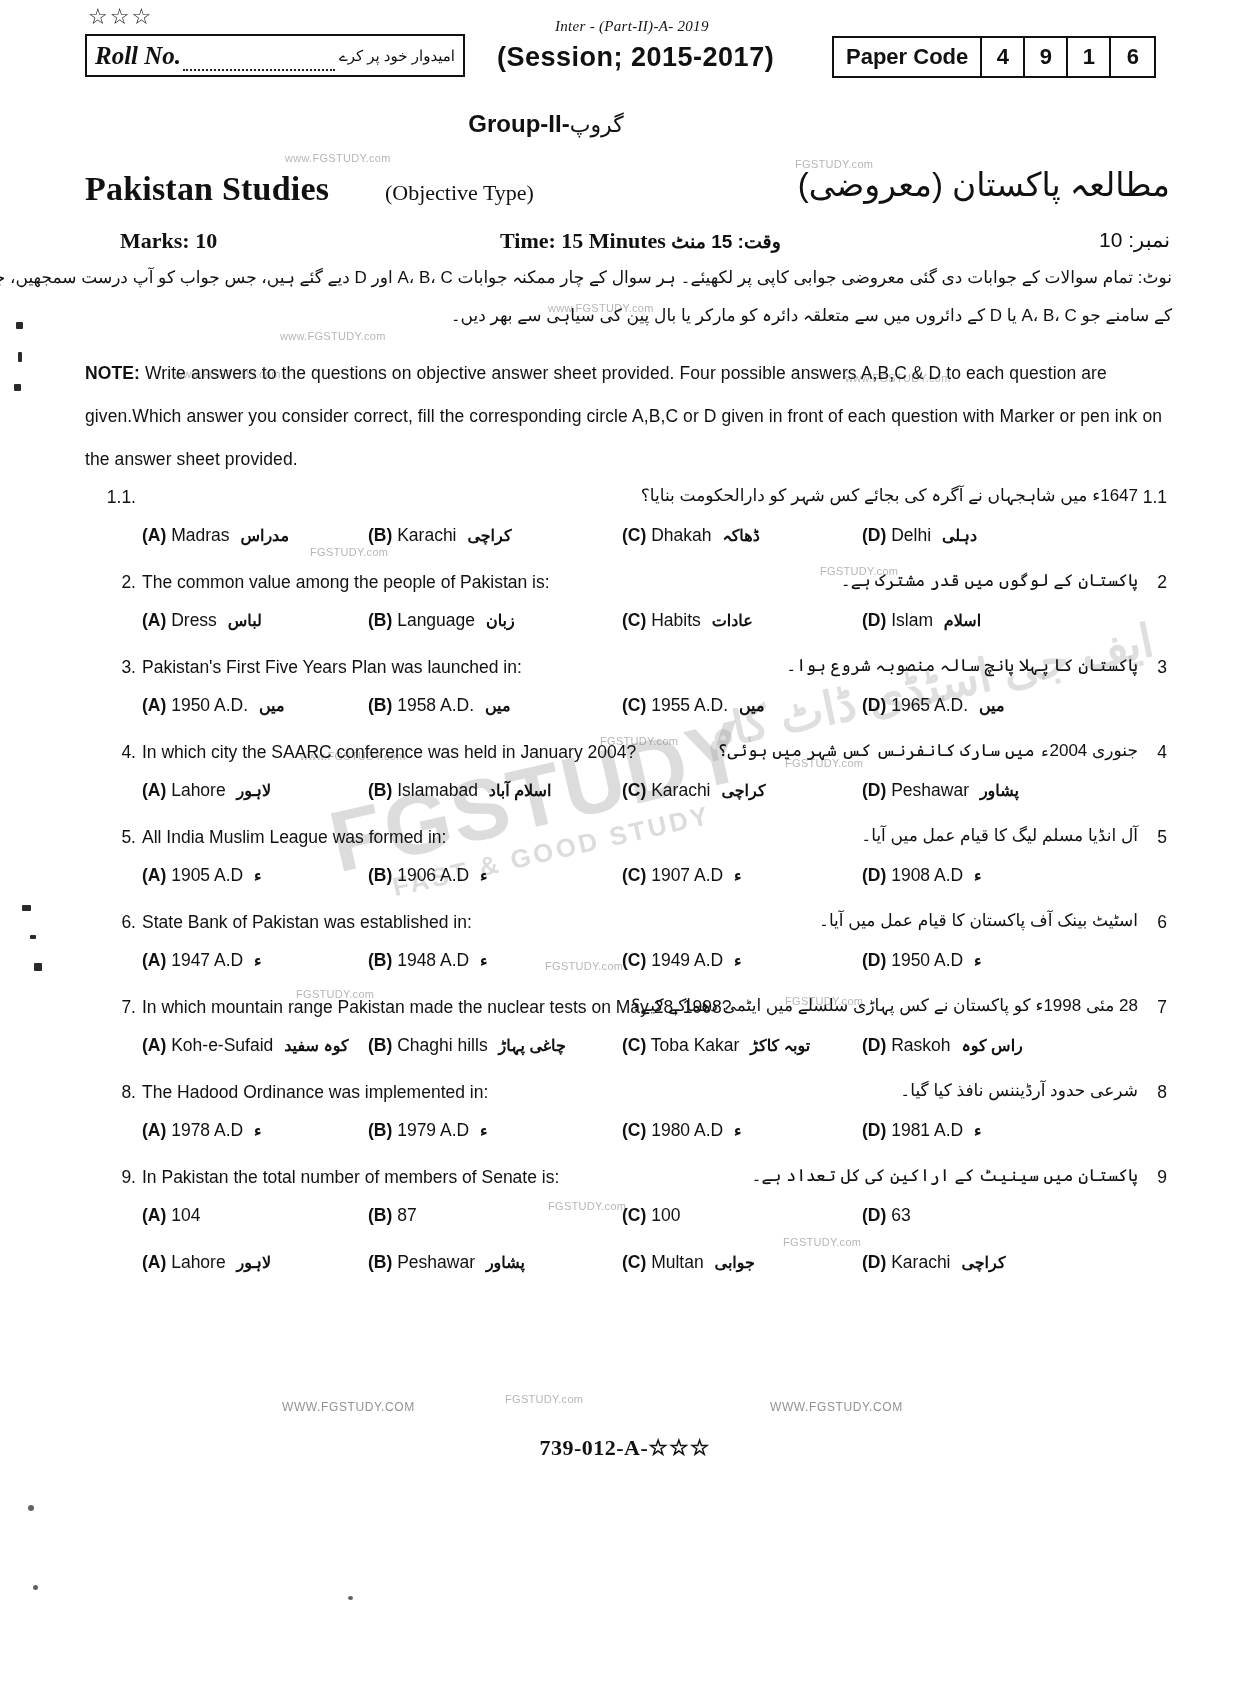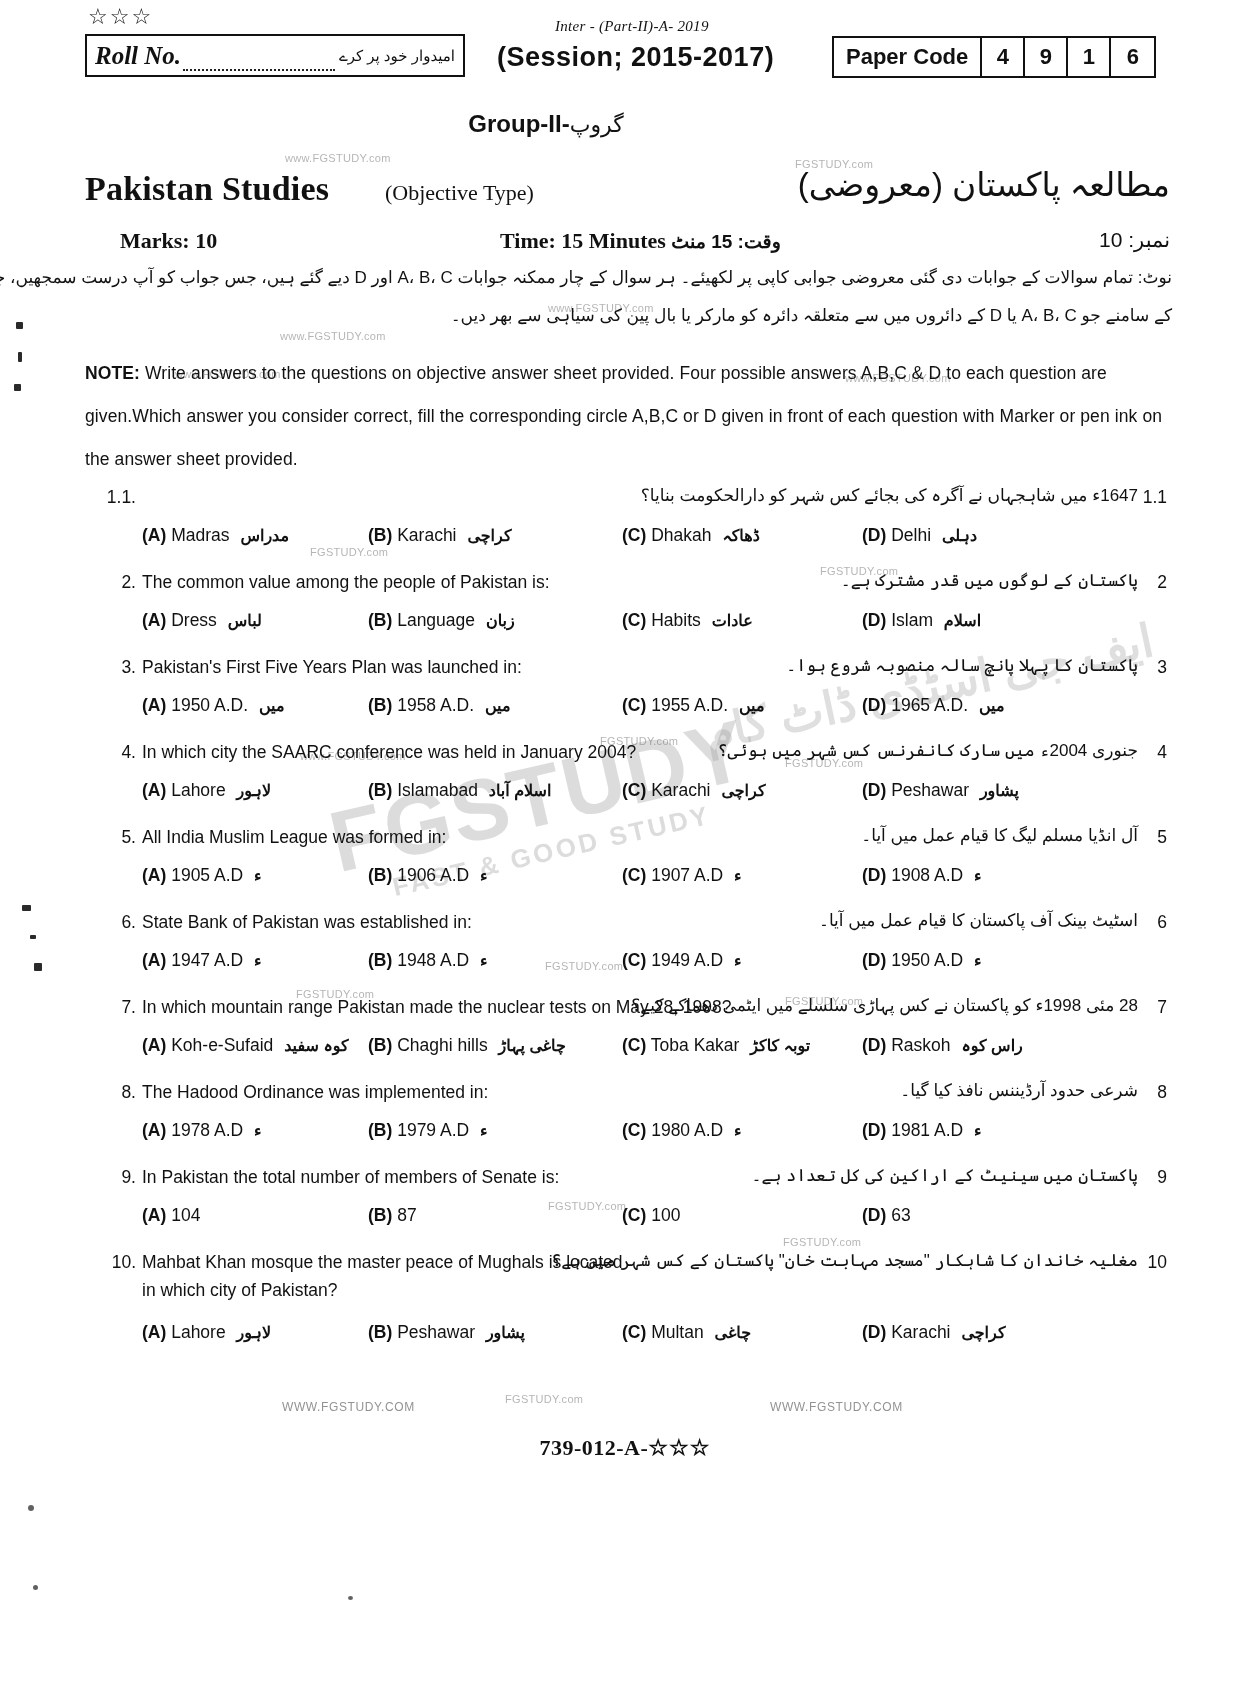--- a/index.html
+++ b/index.html
@@ -429,30 +429,24 @@
           <div class="qtext-ur">پاکستان میں سینیٹ کے اراکین کی کل تعداد ہے۔</div>
         </div>
         <div class="opts">
           <div class="opt o1"><span class="lbl">(A)</span> <span>104</span> <span class="ur"></span></div>
           <div class="opt o2"><span class="lbl">(B)</span> <span>87</span> <span class="ur"></span></div>
           <div class="opt o3"><span class="lbl">(C)</span> <span>100</span> <span class="ur"></span></div>
           <div class="opt o4"><span class="lbl">(D)</span> <span>63</span> <span class="ur"></span></div>
         </div>
       </div>
       <div class="qblock">
-        <div class="qhead" style="min-height: 62px;">
-          <div class="qnum">10.</div>
-          <div class="qtext"><span>Mahbat Khan mosque the master peace of Mughals is located</span><span class="l2">in which city of Pakistan?</span></div>
-          <div class="qnum-ur">10</div>
-          <div class="qtext-ur">مغلیہ خاندان کا شاہکار "مسجد مہابت خان" پاکستان کے کس شہر میں ہے؟</div>
-        </div>
         <div class="opts">
           <div class="opt o1"><span class="lbl">(A)</span> <span>Lahore</span> <span class="ur">لاہور</span></div>
           <div class="opt o2"><span class="lbl">(B)</span> <span>Peshawar</span> <span class="ur">پشاور</span></div>
-          <div class="opt o3"><span class="lbl">(C)</span> <span>Multan</span> <span class="ur">چاغی</span></div>
+          <div class="opt o3"><span class="lbl">(C)</span> <span>Multan</span> <span class="ur">جوابی</span></div>
           <div class="opt o4"><span class="lbl">(D)</span> <span>Karachi</span> <span class="ur">کراچی</span></div>
         </div>
       </div>
     </div>
 
   <div class="wm-foot" style="left:282px; top:1400px;">WWW.FGSTUDY.COM</div>
   <div class="wm-foot" style="left:770px; top:1400px;">WWW.FGSTUDY.COM</div>
 
   <div class="footer">
     <span>739-012-A-</span><span class="stars">☆☆☆</span>

